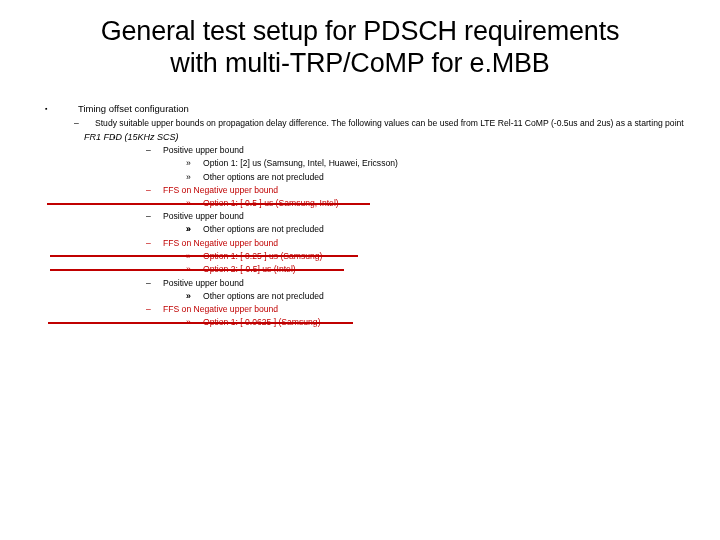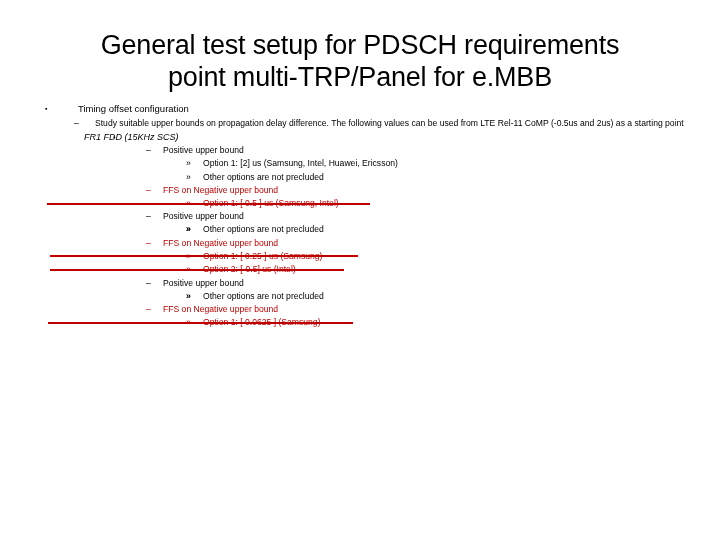--- a/index.html
+++ b/index.html
@@ -13,21 +13,21 @@
     overflow: hidden;
     font-family: "Liberation Sans", sans-serif;
     color: #000000;
     position: relative;
   }
 
   
   .slide-title {
     width: 640px;
     margin: 0 auto;
-    padding-top: 30px;
+    padding-top: 16px;
     text-align: center;
     font-size: 27px;
     line-height: 1.18;
     font-weight: 400;
     color: #000000;
     letter-spacing: -0.2px;
   }
 
   
   .slide-body {
@@ -111,21 +111,21 @@
     top: 50%;
     margin-top: -1px;
     pointer-events: none;
   }
 </style>
 </head>
 <body>
 
 <div class="slide-title">
   <div>General test setup for PDSCH requirements</div>
-  <div>point multi-TRP/Panel for e.MBB</div>
+  <div>with multi-TRP/CoMP for e.MBB</div>
 </div>
 
 <div class="slide-body">
 
   <div class="line lvl1">
     <span class="bullet">▪</span>
     <span class="txt">Timing offset configuration</span>
   </div>
 
   <div class="line lvl2">

